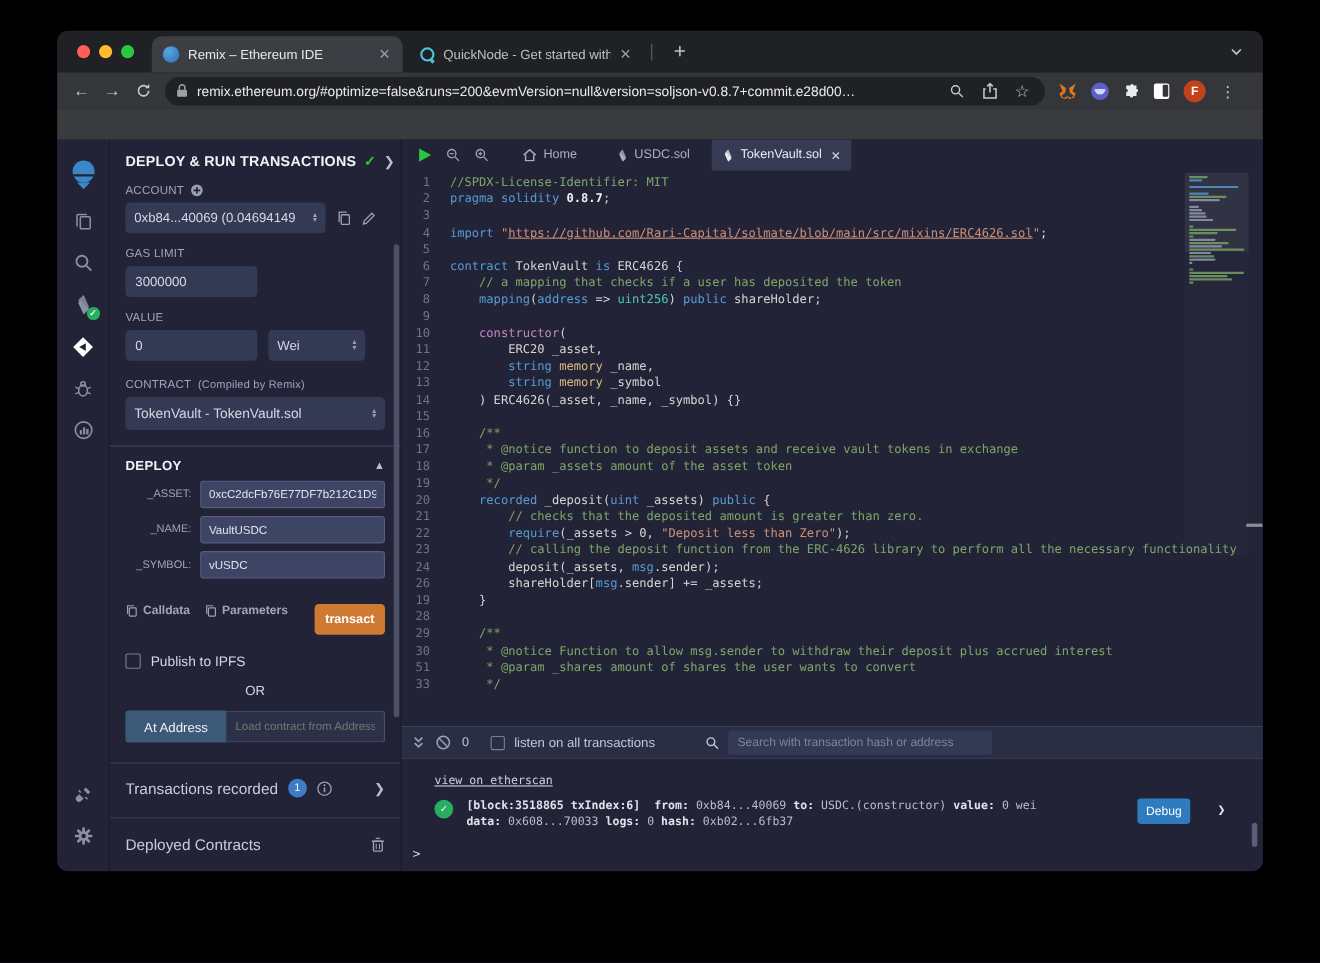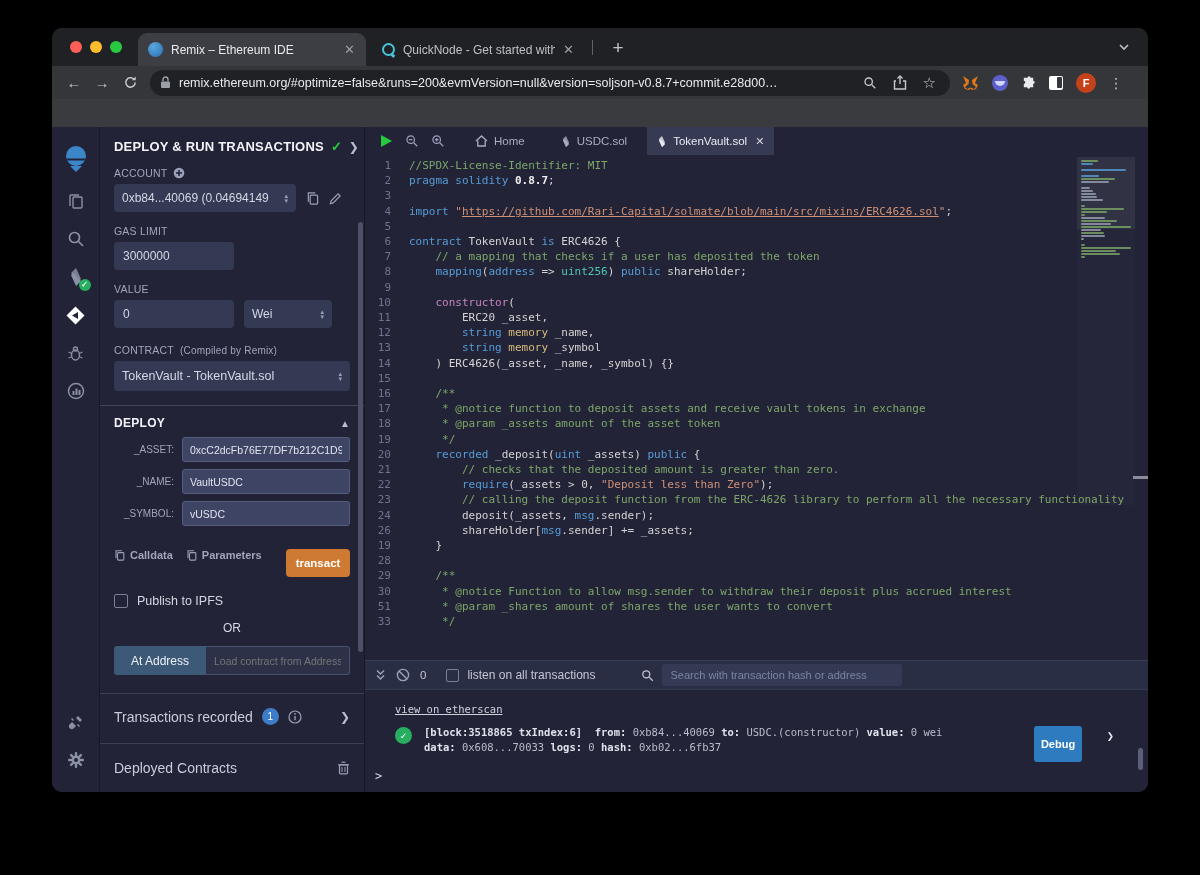--- a/index.html
+++ b/index.html
@@ -121,21 +121,21 @@
   .tsearch{display:flex;align-items:center;gap:8px;margin-left:36px;}
   .tsearch input{width:240px;height:22px;background:#343a54;border:none;border-radius:3px;color:#9ba0b8;font-size:11px;padding:0 8px;font-family:"Liberation Sans",sans-serif;}
   .tsearch input::placeholder{color:#7d84a0;}
   .tbody{flex:1;position:relative;font-family:"DejaVu Sans Mono",monospace;padding:8px 0 0 30px;}
   .ethlink{font-size:10.5px;color:#cfd2de;text-decoration:underline;}
   .logrow{display:flex;margin-top:8px;gap:12px;align-items:flex-start;}
   .logcheck{width:17px;height:17px;border-radius:50%;background:#27ae60;color:#fff;font-size:10px;line-height:17px;text-align:center;flex:none;margin-top:2px;}
   .logtext{font-size:10.5px;line-height:15px;color:#b9bdcc;max-width:600px;}
   .tk-b{font-weight:bold;color:#dfe2ec;}
   .tk-r{color:#b9bdcc;}
-  .btn-debug{position:absolute;right:66px;top:36px;width:48px;height:36px;background:var(--blue);border:none;border-radius:3px;color:#fff;font-size:11px;font-weight:bold;margin-left:29px;}
+  .btn-debug{position:absolute;right:66px;top:36px;width:48px;height:23px;background:var(--blue);border:none;border-radius:3px;color:#fff;font-size:11px;font-weight:normal;margin-left:29px;}
   .dbg-chev{position:absolute;right:34px;top:39px;color:#e7e9f1;font-size:12px;font-weight:bold;}
   .prompt{position:absolute;left:10px;bottom:9px;color:#cfd2de;font-size:12px;}
   .tscroll{position:absolute;right:5px;bottom:22px;width:5px;height:22px;background:#5a5f77;border-radius:3px;}
   svg{display:block;}
 </style>
 </head>
 <body>
 
 <div class="window">
 

